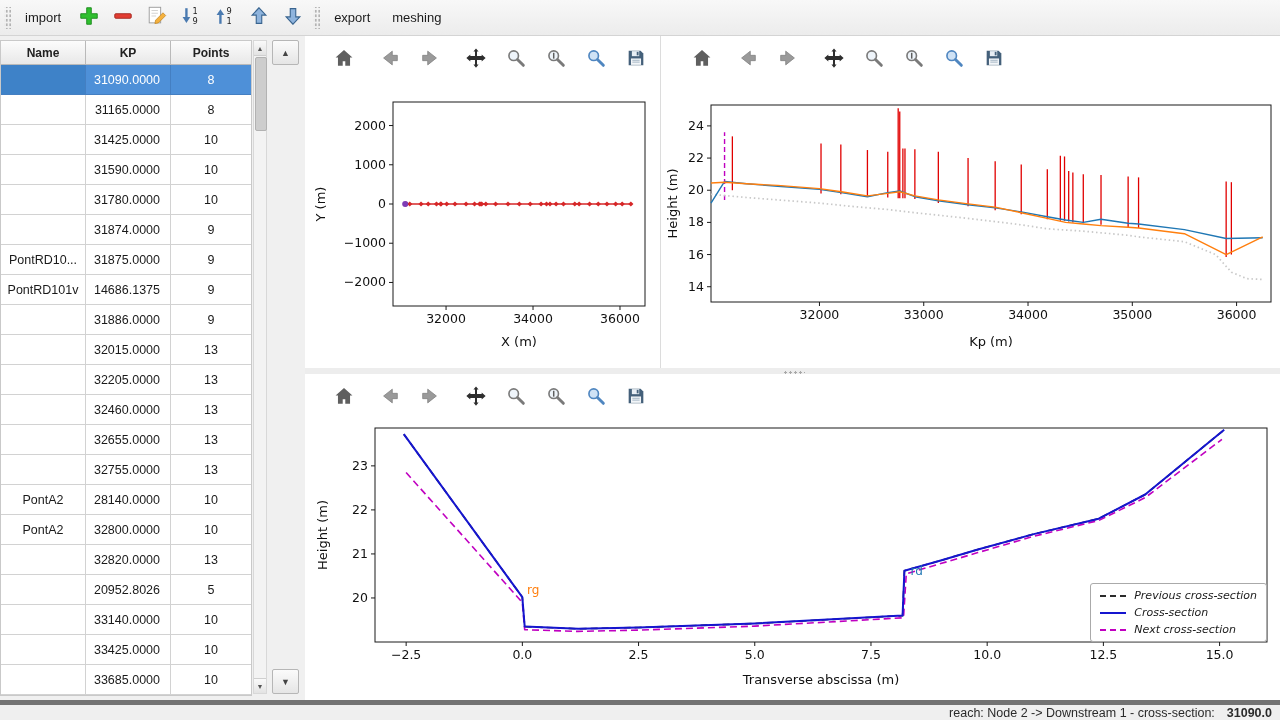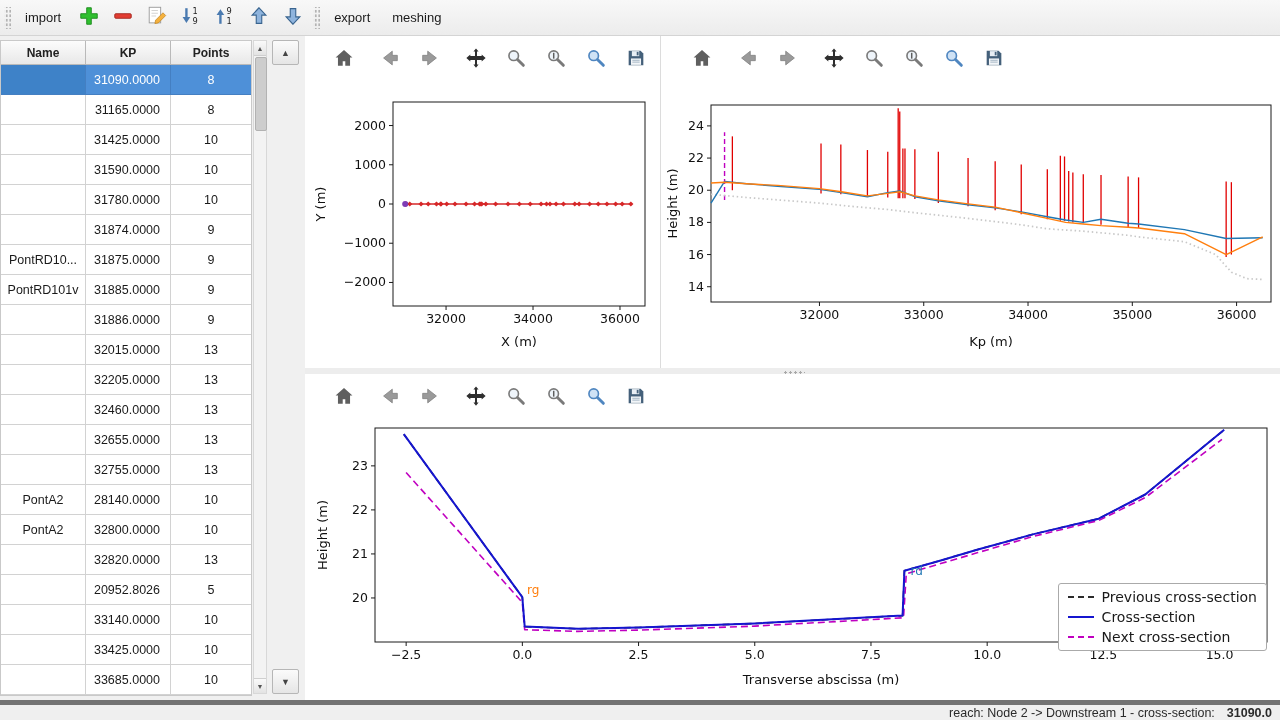--- a/index.html
+++ b/index.html
@@ -57,21 +57,21 @@
   .hsplit .grip-h{margin-left:478px;width:22px;height:5px;background-image:radial-gradient(#a8a8a8 1px,transparent 1.3px);background-size:5px 5px;background-position:0 1px;}
   .vsplit{position:absolute;left:660px;top:36px;width:1px;height:332px;background:#dcdcdc;}
 
   
   .legend{position:absolute;right:13px;top:209px;background:#fff;border:1px solid #aaa;border-radius:3px;padding:5px 9px;display:flex;flex-direction:column;gap:4px;}
   .legend-row{display:flex;align-items:center;gap:8px;}
   .legend-sample{width:26px;height:0;}
   .s-prev{border-top:2px dashed #2b2b2b;}
   .s-cur{border-top:2px solid #1515cf;}
   .s-next{border-top:2px dashed #c000c0;}
-  .legend-label{font-size:14px;color:#1a1a1a;font-family:"DejaVu Sans",sans-serif;}
+  .legend-label{font-size:11px;color:#1a1a1a;font-family:"DejaVu Sans",sans-serif;font-style:italic;}
 
   
   .status-bar{position:absolute;left:0;top:700px;width:1280px;height:20px;background:#efefef;border-top:5px solid #737373;display:flex;align-items:center;justify-content:flex-end;padding-right:8px;box-sizing:border-box;font-size:12.5px;color:#2a2a2a;}
   .status-bar b{margin-left:12px;}
 </style>
 </head>
 <body>
 
 <div class="screen">
 
@@ -163,21 +163,21 @@
           <div class="tcell kp">31874.0000</div>
           <div class="tcell points">9</div>
         </div>
         <div class="trow">
           <div class="tcell name">PontRD10...</div>
           <div class="tcell kp">31875.0000</div>
           <div class="tcell points">9</div>
         </div>
         <div class="trow">
           <div class="tcell name">PontRD101v</div>
-          <div class="tcell kp">31885.0000</div>
+          <div class="tcell kp">14686.1375</div>
           <div class="tcell points">9</div>
         </div>
         <div class="trow">
           <div class="tcell name"></div>
           <div class="tcell kp">31886.0000</div>
           <div class="tcell points">9</div>
         </div>
         <div class="trow">
           <div class="tcell name"></div>
           <div class="tcell kp">32015.0000</div>

